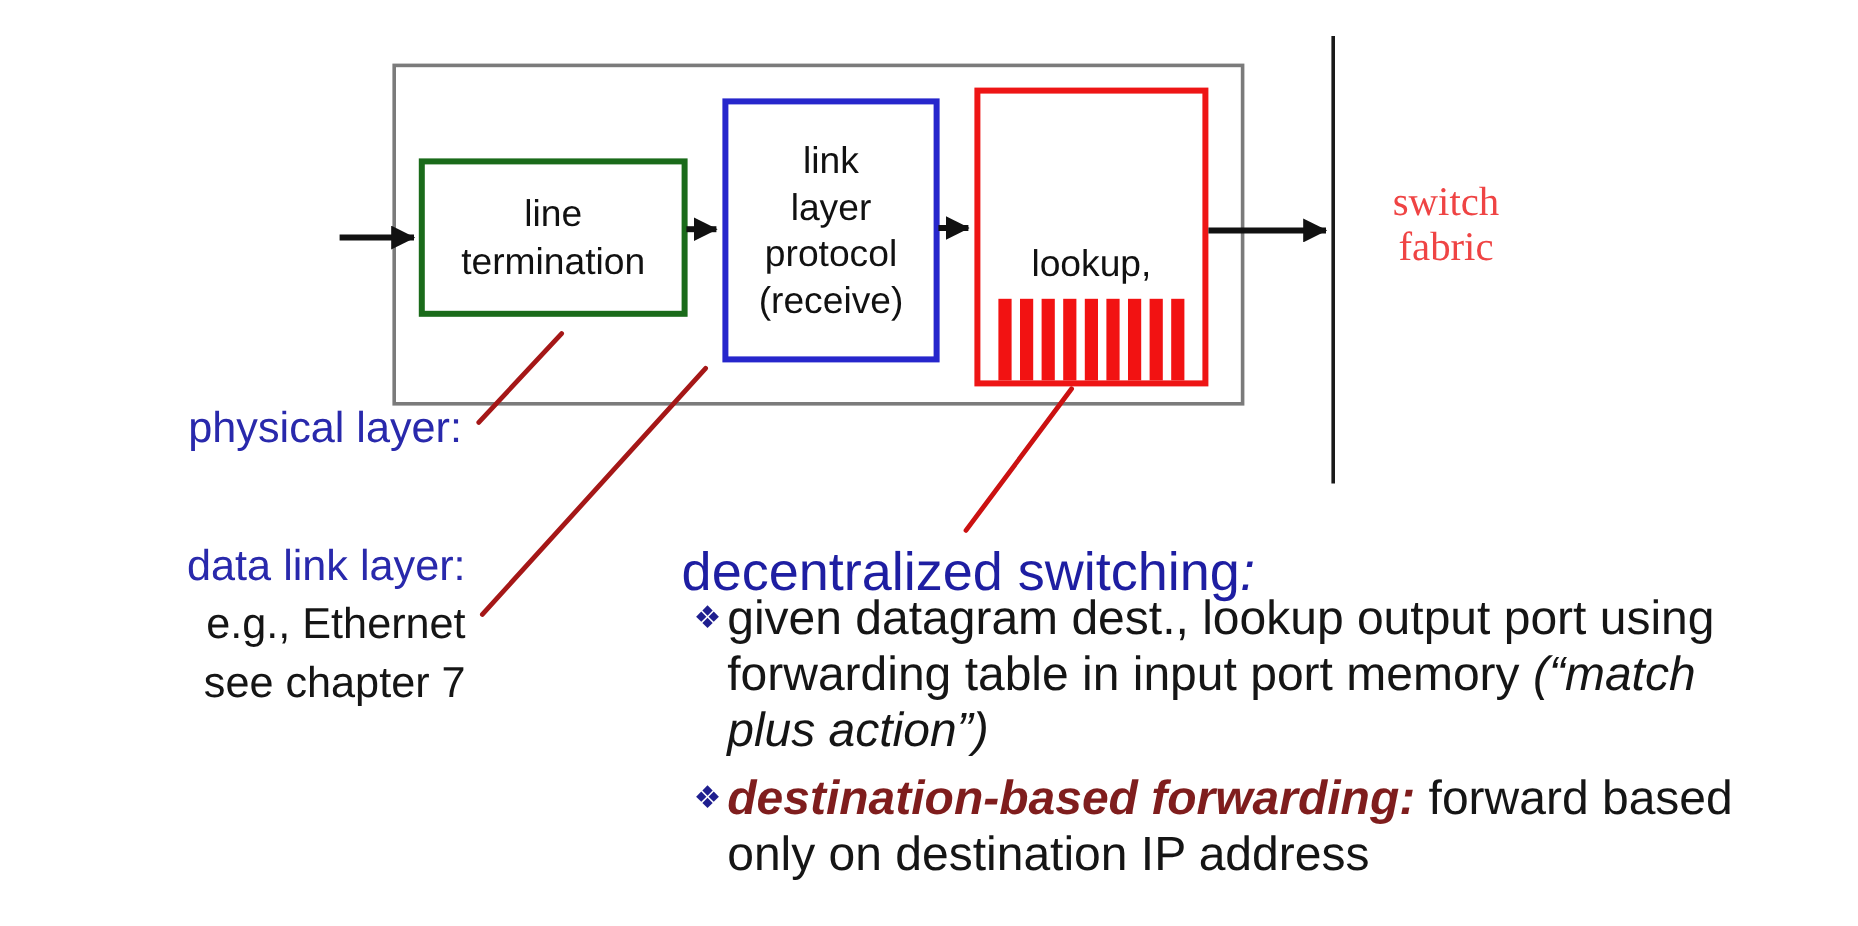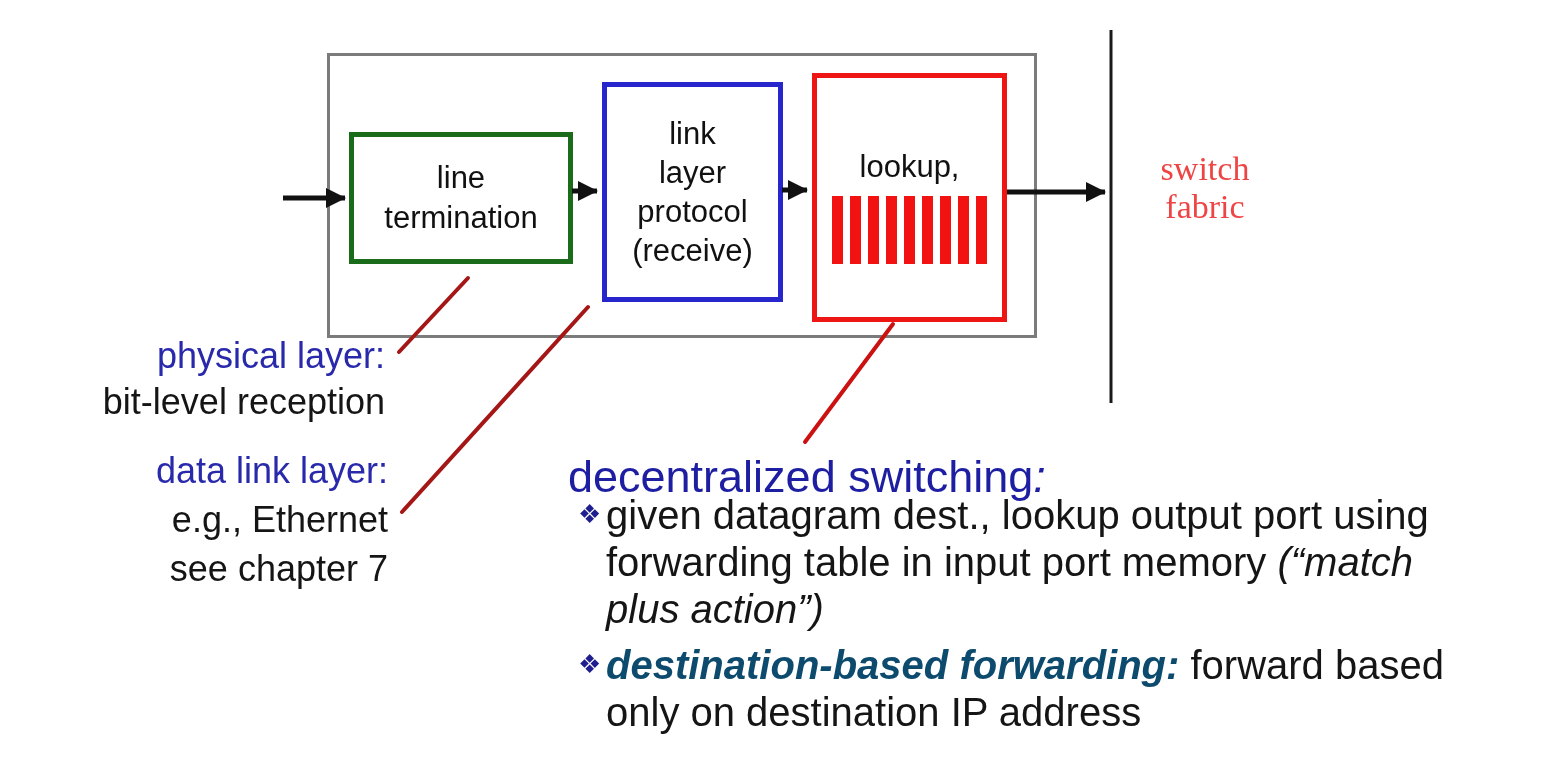--- a/index.html
+++ b/index.html
@@ -8,41 +8,41 @@
     font-family:"Liberation Sans","DejaVu Sans",sans-serif;color:#151515;
   }
   
   .gray-box{position:absolute;left:327px;top:53px;width:704px;height:279px;border:3px solid #7b7b7b;background:#ffffff;}
   
   .pbox{position:absolute;display:flex;flex-direction:column;align-items:center;justify-content:center;
         text-align:center;background:#ffffff;font-size:31px;color:#111;}
   .pbox .bline{display:block;}
   .box-green{left:349px;top:132px;width:214px;height:122px;border:5px solid #1a6b1a;line-height:40px;}
   .box-blue{left:602px;top:82px;width:171px;height:210px;border:5px solid #2626cc;line-height:39px;}
-  .box-red{left:812px;top:73px;width:185px;height:225px;border:5px solid #ee1515;justify-content:center;padding-top:14px;line-height:41px;box-sizing:content-box;}
+  .box-red{left:812px;top:73px;width:185px;height:225px;border:5px solid #ee1515;justify-content:flex-end;padding-top:14px;line-height:41px;box-sizing:content-box;}
   
   .bars{margin-top:9px;display:flex;gap:7px;height:68px;}
   .bars .bar{width:11px;height:100%;}
   
   .sf-label{position:absolute;left:1135px;top:150px;width:140px;text-align:center;font-size:34px;line-height:38px;color:#ef4444;font-family:Liberation Serif, serif;}
   
   .ann{position:absolute;text-align:right;}
   .ann .h{color:#2929ac;text-align:right;}
   .ann-physical{left:20px;top:333px;width:365px;font-size:36px;line-height:46px;}
   .ann-datalink{left:20px;top:446px;width:368px;font-size:36px;line-height:49px;}
   
   .notes-heading{position:absolute;left:568px;top:435px;font-size:45px;color:#1e1ea2;margin-top:16px;}
   .notes-heading .colon{font-style:italic;}
   .notes{position:absolute;left:578px;top:492px;width:915px;list-style:none;margin:0;padding:0;
          font-size:40px;line-height:47px;color:#151515;}
   .notes li{position:relative;padding-left:28px;}
   .notes li + li{margin-top:9px;}
   .notes .glyph{position:absolute;left:0;top:9px;font-size:26px;color:#1e1e8f;line-height:1;}
   .seg-it{font-style:italic;}
-  .seg-red{color:#0c4a6e;font-weight:bold;font-style:italic;}
+  .seg-red{color:#7f1d1d;font-weight:bold;font-style:italic;}
   
   .overlay{position:absolute;left:0;top:0;width:1548px;height:772px;pointer-events:none;}
 </style>
 </head>
 <body>
 
 <div class="slide">
 
   <div class="gray-box"></div>
 
@@ -73,21 +73,20 @@
       </div>
   </div>
 
   <div class="sf-label">
     <span class="bline">switch</span>
     <span class="bline">fabric</span>
   </div>
 
   <div class="ann ann-physical">
     <div class="h">physical layer:</div>
-    <div>bit-level reception</div>
   </div>
 
   <div class="ann ann-datalink">
     <div class="h">data link layer:</div>
     <div>e.g., Ethernet</div>
     <div>see chapter 7</div>
   </div>
 
   <div class="notes-heading">
     <span>decentralized switching</span><span class="colon">:</span>

